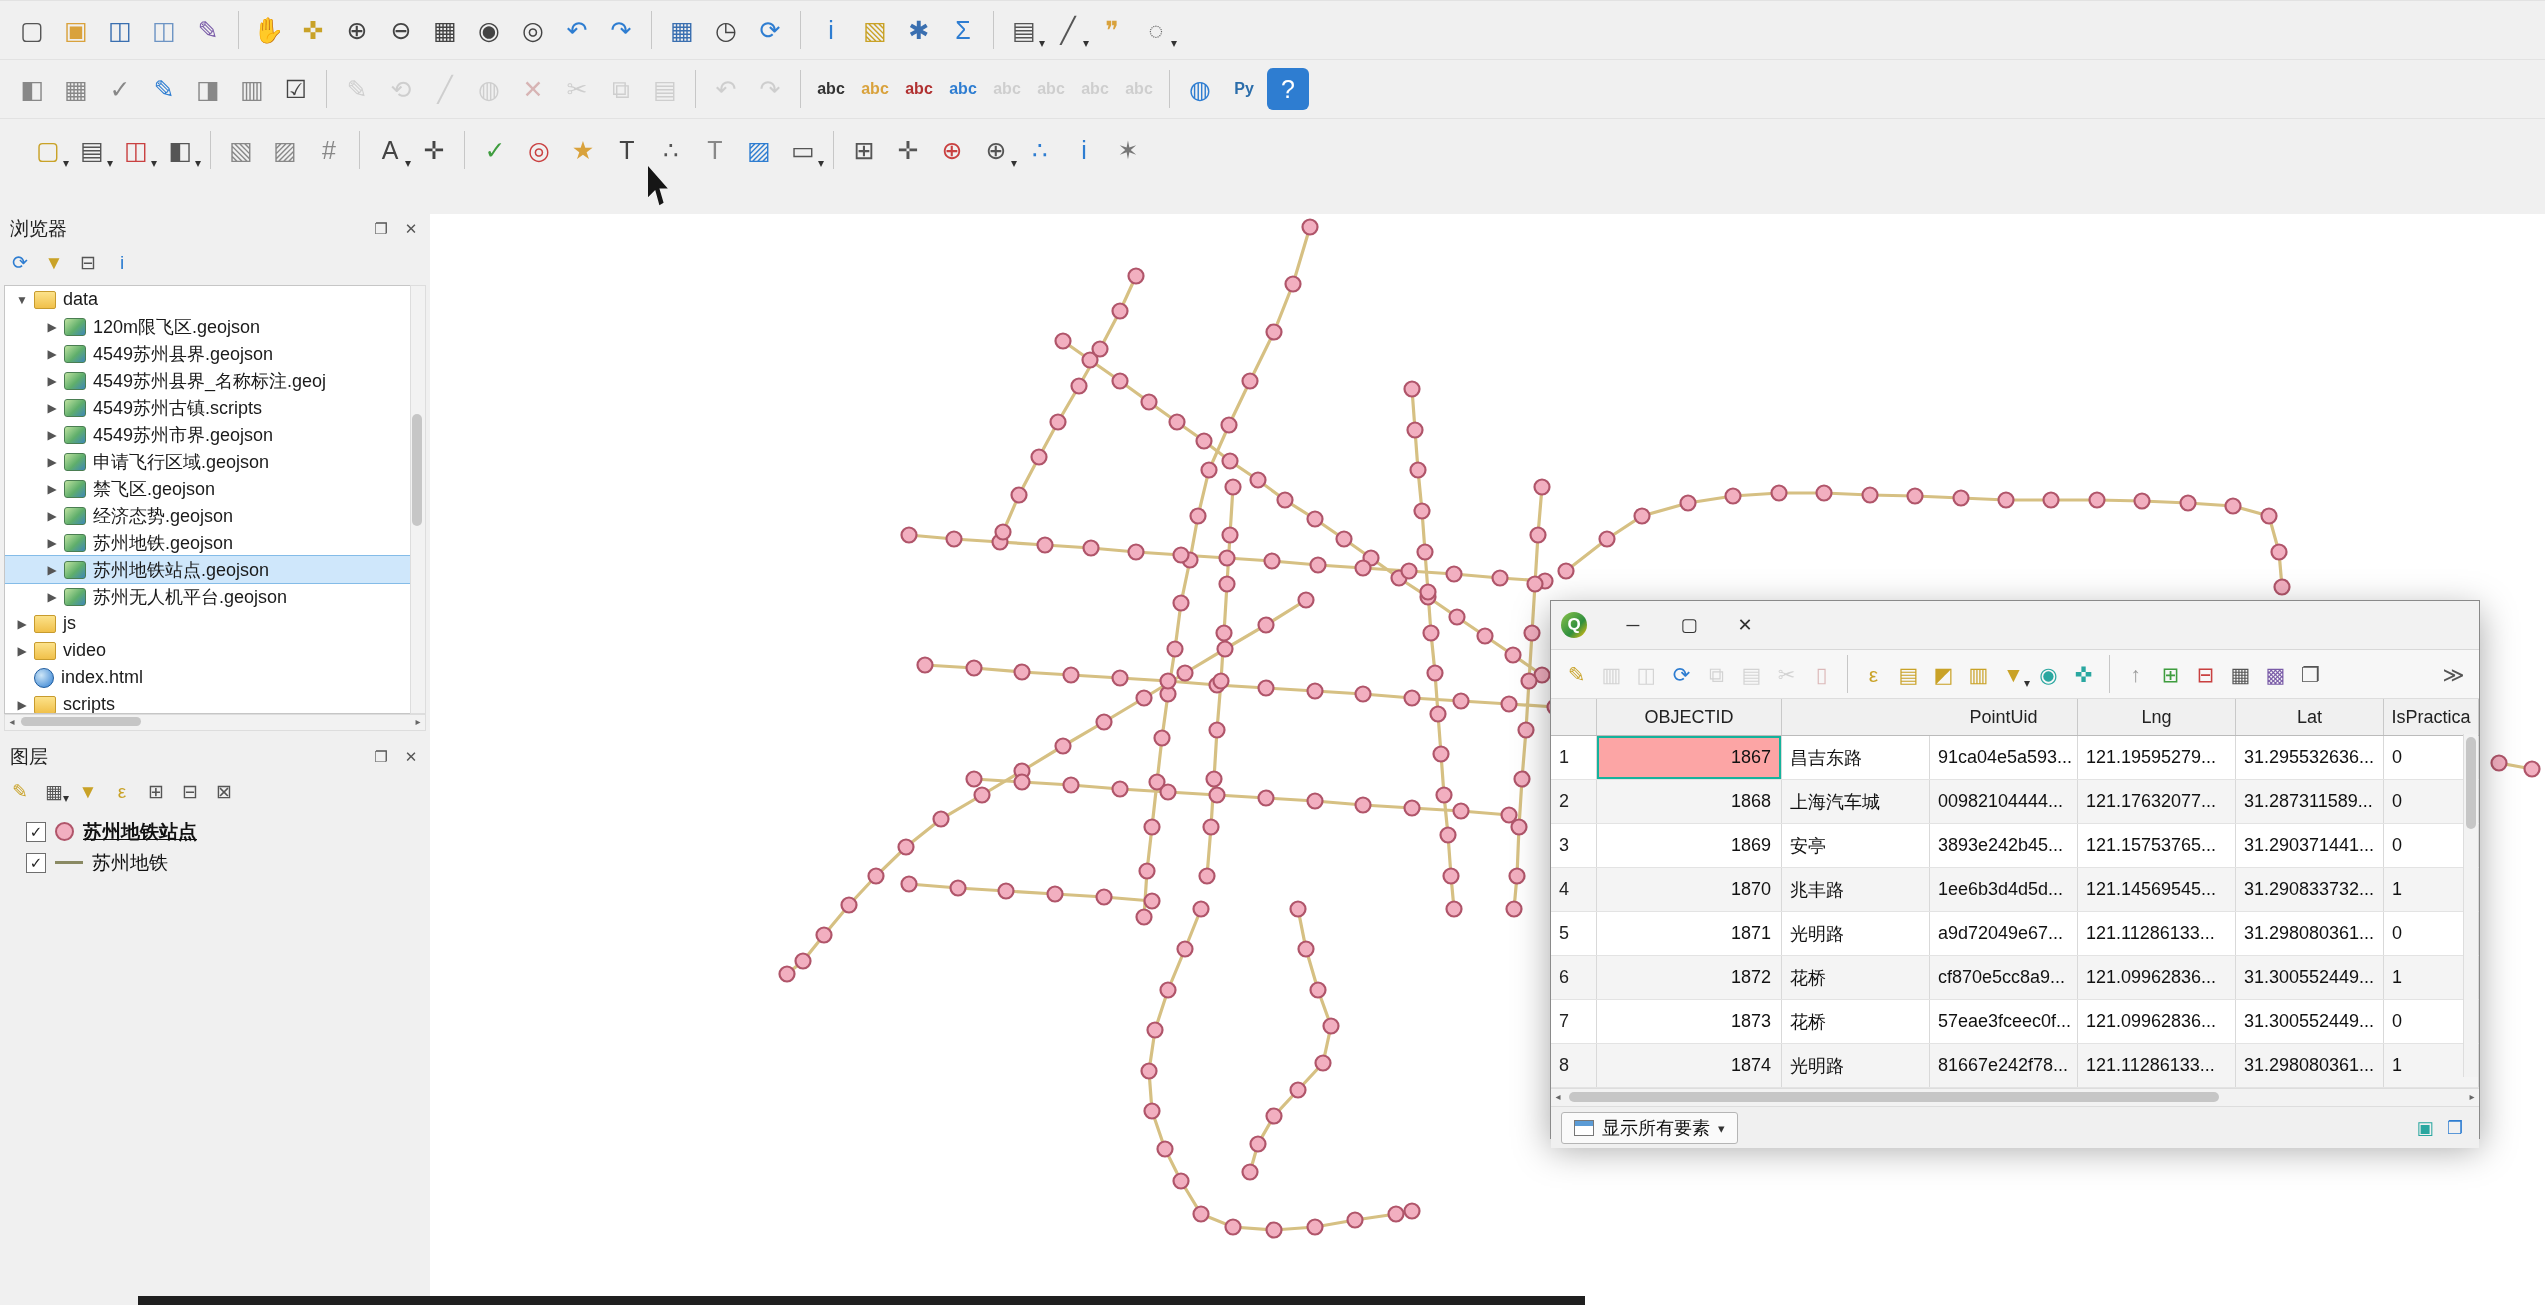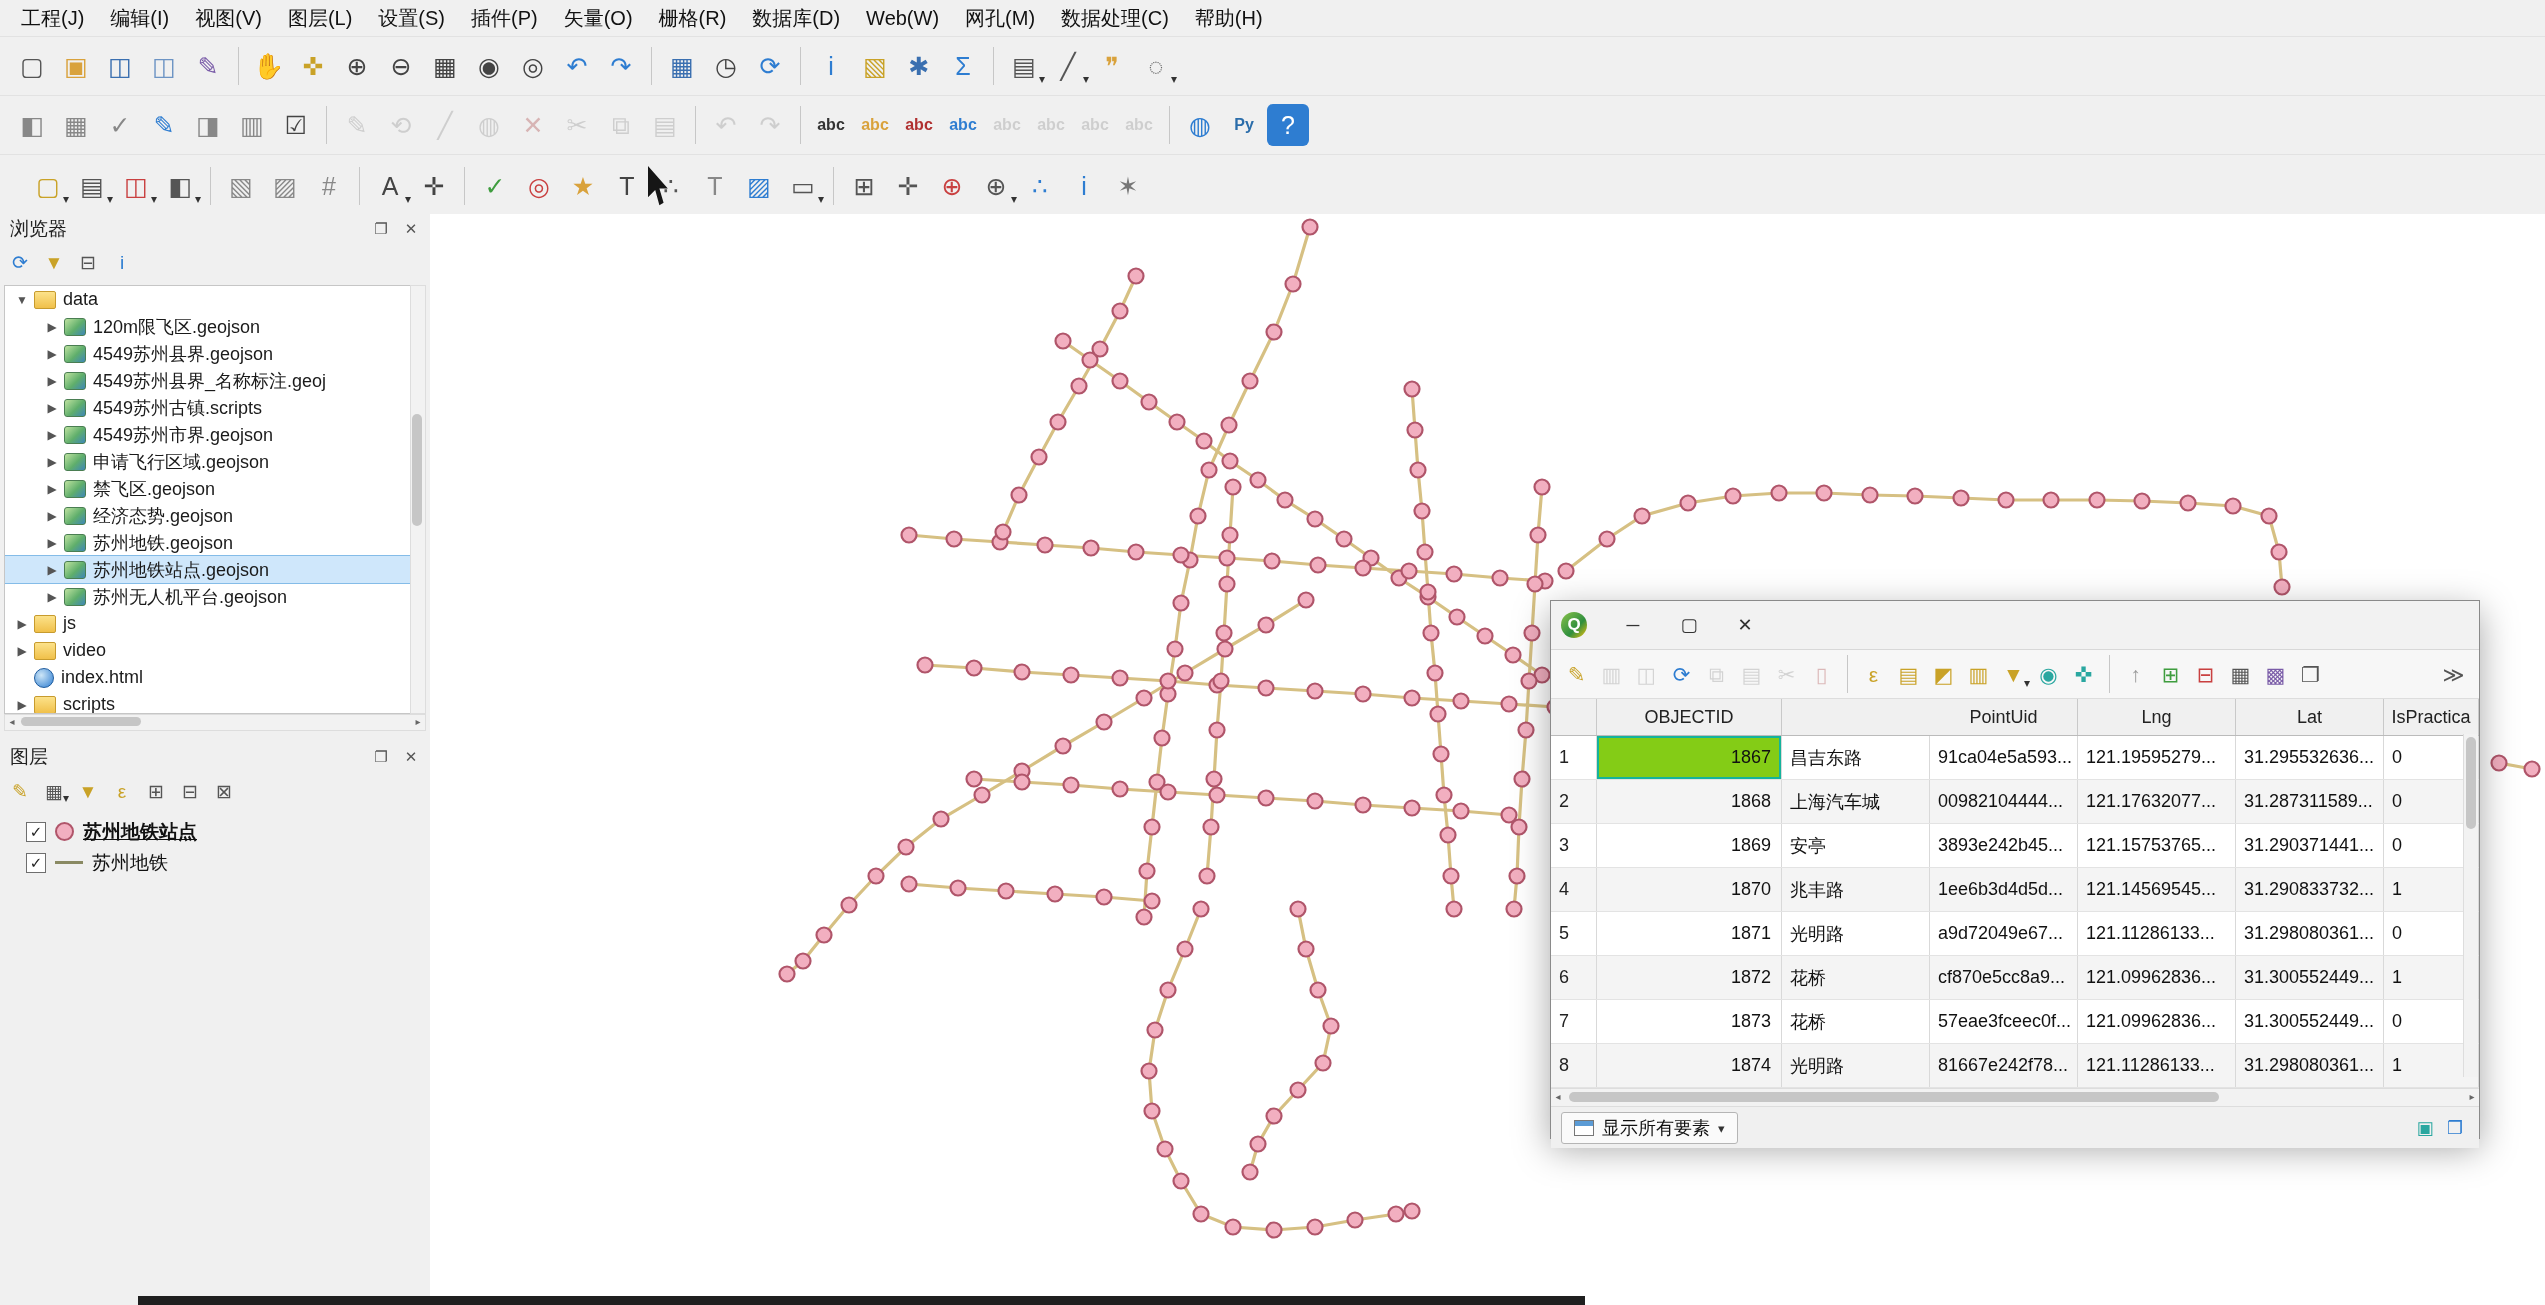--- a/index.html
+++ b/index.html
@@ -83,54 +83,39 @@
   #atb{position:relative;display:flex;align-items:center;height:48px;background:#f7f7f7;border-bottom:1px solid #ddd;padding:0 8px;}
   .ml-auto{margin-left:auto;}
   #attr-head{display:flex;height:36px;background:#f0f0f0;border-bottom:1px solid #bbb;}
   .ac{box-sizing:border-box;border-right:1px solid #d9d9d9;overflow:hidden;white-space:nowrap;font-size:18px;flex:0 0 auto;}
   .hc{display:flex;align-items:center;justify-content:center;color:#222;border-right:1px solid #c9c9c9;}
   .arow{display:flex;height:43px;border-bottom:1px solid #e3e3e3;background:#fff;}
   .arow.alt{background:#f4f4f4;}
   .arow .ac{display:flex;align-items:center;padding-left:8px;color:#111;}
   .arow .ac.rn{background:transparent;color:#222;}
   .arow .ac.c0{justify-content:flex-end;padding-right:10px;padding-left:0;}
-  .arow .ac.selcell{box-shadow:inset 0 0 0 2px #14b39c;background:#84cc16;}
+  .arow .ac.selcell{box-shadow:inset 0 0 0 2px #14b39c;background:#fca5a5;}
   #attr-vscroll{position:absolute;right:1px;top:133px;width:14px;height:343px;background:#f2f2f2;border-left:1px solid #ddd;}
   #attr-vthumb{position:absolute;left:2px;top:3px;width:10px;height:92px;background:#c6c6c6;border-radius:5px;}
   #attr-hscroll{position:relative;height:17px;background:#f2f2f2;border-top:1px solid #ddd;}
   #attr-hthumb{position:absolute;left:18px;top:3px;width:70%;height:10px;background:#c6c6c6;border-radius:5px;}
   #attr-hscroll .scroll-arrow{height:16px;line-height:16px;}
   #aw-footer{display:flex;align-items:center;height:41px;background:#f0f0f0;border-top:1px solid #ddd;padding:0 10px;}
   #filter-btn{display:flex;align-items:center;gap:8px;border:1px solid #b5b5b5;background:#fafafa;border-radius:3px;height:30px;padding:0 12px;font-size:18px;color:#111;}
   .ffi{width:18px;height:14px;background:linear-gradient(#5b9bd5 35%,#fff 35%);border:1px solid #777;}
   #filter-caret::after{content:"▾";font-size:13px;color:#333;}
 
   
   #taskbar-strip{position:absolute;left:138px;bottom:0;width:1447px;height:9px;background:#1f1f1f;z-index:70;}
 </style>
 </head>
 <body>
 
 <div id="app">
 
-  <div id="menubar">
-      <div class="menu-item">工程(J)</div>
-      <div class="menu-item">编辑(I)</div>
-      <div class="menu-item">视图(V)</div>
-      <div class="menu-item">图层(L)</div>
-      <div class="menu-item">设置(S)</div>
-      <div class="menu-item">插件(P)</div>
-      <div class="menu-item">矢量(O)</div>
-      <div class="menu-item">栅格(R)</div>
-      <div class="menu-item">数据库(D)</div>
-      <div class="menu-item">Web(W)</div>
-      <div class="menu-item">网孔(M)</div>
-      <div class="menu-item">数据处理(C)</div>
-      <div class="menu-item">帮助(H)</div>
-    </div>
   <div id="tb1" class="toolbar-row">
       <div class="tbi">
         <span class="glyph" style="color: rgb(85, 85, 85);">▢</span>
       </div>
       <div class="tbi">
         <span class="glyph" style="color: rgb(217, 162, 60);">▣</span>
       </div>
       <div class="tbi">
         <span class="glyph" style="color: rgb(58, 111, 176);">◫</span>
       </div>

